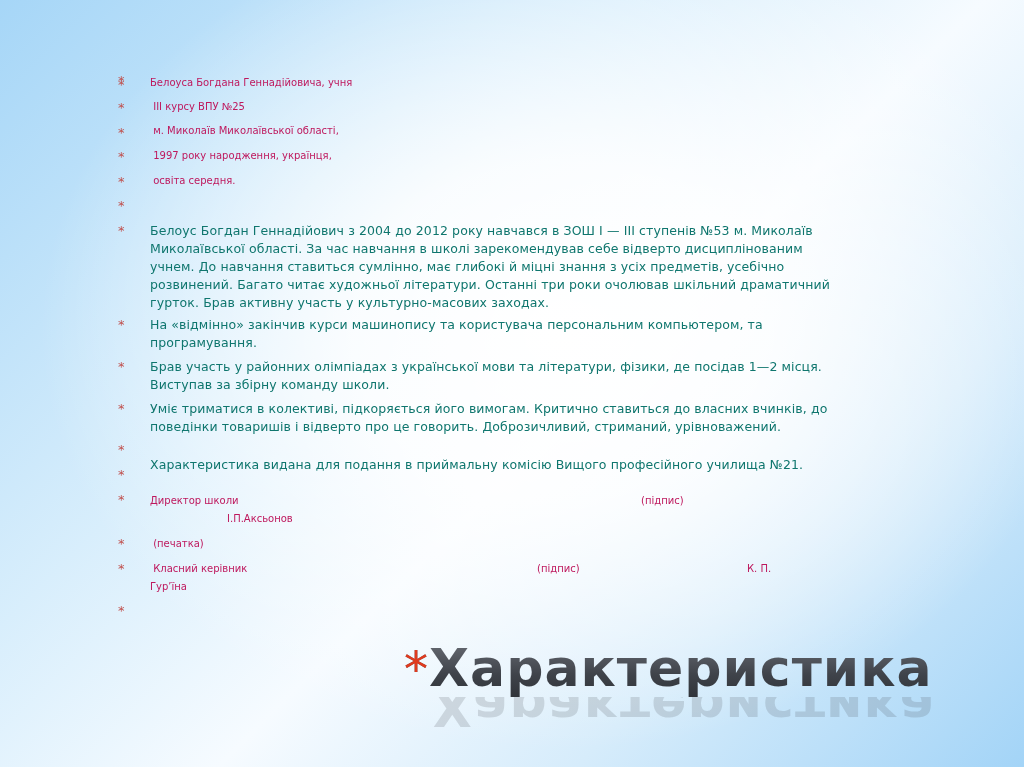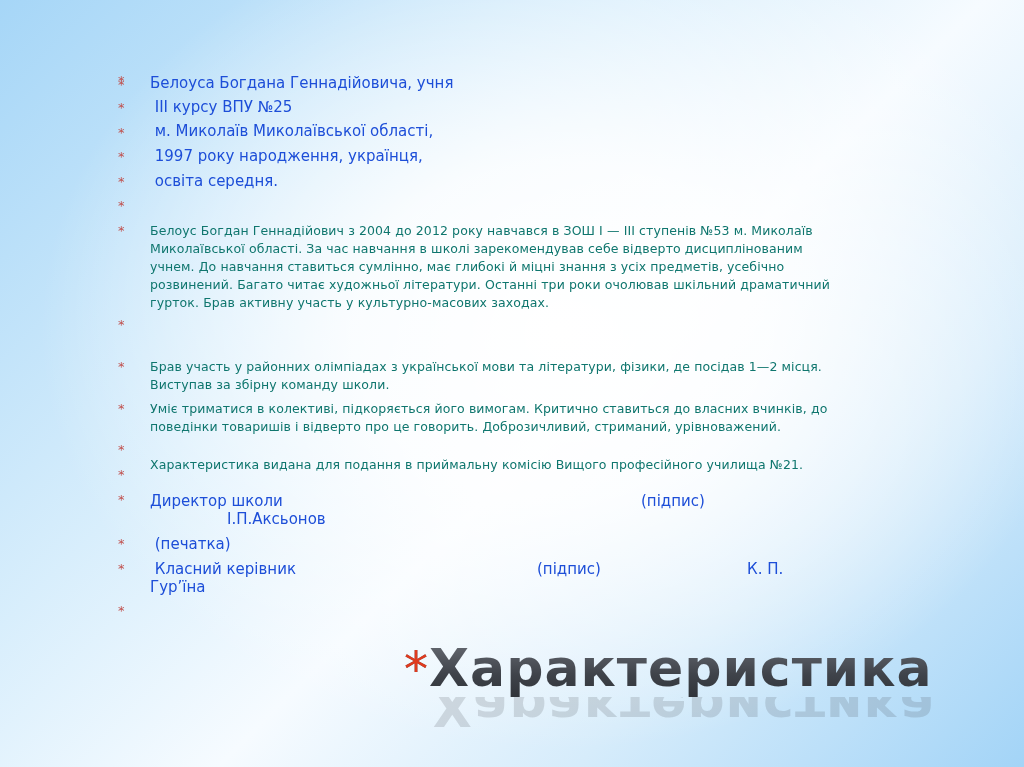--- a/index.html
+++ b/index.html
@@ -7,21 +7,21 @@
       width: 1024px; height: 767px; overflow: hidden; position: relative;
       font-family: "DejaVu Sans", sans-serif;
       background:
         radial-gradient(ellipse 520px 420px at 560px 330px, rgba(255,255,255,1) 0%, rgba(255,255,255,0.85) 40%, rgba(255,255,255,0) 100%),
         linear-gradient(135deg, #a6d6f7 0%, #d8eefc 35%, #f6fbff 55%, #d6ecfb 75%, #a3d4f7 100%);
     }
     .slide { position: absolute; left: 0; top: 0; width: 1024px; height: 767px; }
     .bullet {
       position: absolute; left: 118px; color: #c0504d; font-size: 13px; line-height: 18px;
     }
-    .txt { position: absolute; left: 150px; font-size: 15px; color: #1d4ed8; line-height: 18px; }
+    .txt { position: absolute; left: 150px; font-size: 10px; color: #be185d; line-height: 18px; }
     .para { position: absolute; left: 150px; width: 680px; font-size: 12.5px; color: #0f766e; line-height: 18px; letter-spacing: 0.1px; }
     .title {
       position: absolute; left: 404px; top: 638px; font-size: 52px; font-weight: bold;
       color: #4b4f57; letter-spacing: 1px; line-height: 60px;
       background: linear-gradient(180deg, #6b6f77 0%, #3f434a 60%, #2f3238 100%);
       -webkit-background-clip: text; background-clip: text; -webkit-text-fill-color: transparent;
     }
     .title .star { color: #e03a1e; -webkit-text-fill-color: #e03a1e; font-weight: normal; font-size: 48px; }
     .reflection {
       position: absolute; left: 404px; top: 697px; font-size: 52px; font-weight: bold;
@@ -57,20 +57,24 @@
   <span class="bullet" style="top:222px">*</span>
   <div class="para" style="top:222px">
     <div>Белоус Богдан Геннадійович з 2004 до 2012 року навчався в ЗОШ І — ІІІ ступенів №53 м. Миколаїв</div>
     <div>Миколаївської області. За час навчання в школі зарекомендував себе відверто дисциплінованим</div>
     <div>учнем. До навчання ставиться сумлінно, має глибокі й міцні знання з усіх предметів, усебічно</div>
     <div>розвинений. Багато читає художньої літератури. Останні три роки очолював шкільний драматичний</div>
     <div>гурток. Брав активну участь у культурно-масових заходах.</div>
   </div>
 
   <span class="bullet" style="top:316px">*</span>
+  <div class="para" style="top:316px">
+    <div>На «відмінно» закінчив курси машинопису та користувача персональним компьютером, та</div>
+    <div>програмування.</div>
+  </div>
 
   <span class="bullet" style="top:358px">*</span>
   <div class="para" style="top:358px">
     <div>Брав участь у районних олімпіадах з української мови та літератури, фізики, де посідав 1—2 місця.</div>
     <div>Виступав за збірну команду школи.</div>
   </div>
 
   <span class="bullet" style="top:400px">*</span>
   <div class="para" style="top:400px">
     <div>Уміє триматися в колективі, підкоряється його вимогам. Критично ставиться до власних вчинків, до</div>

